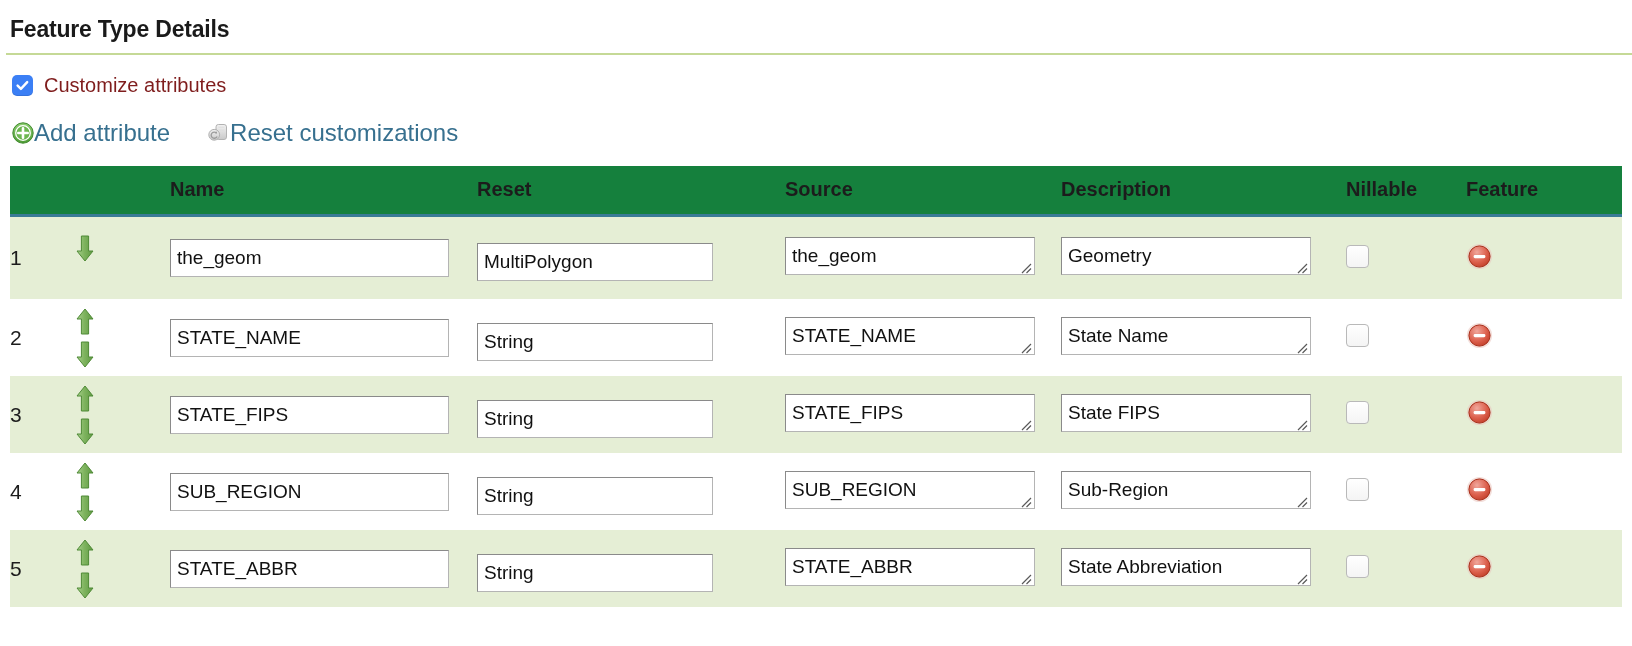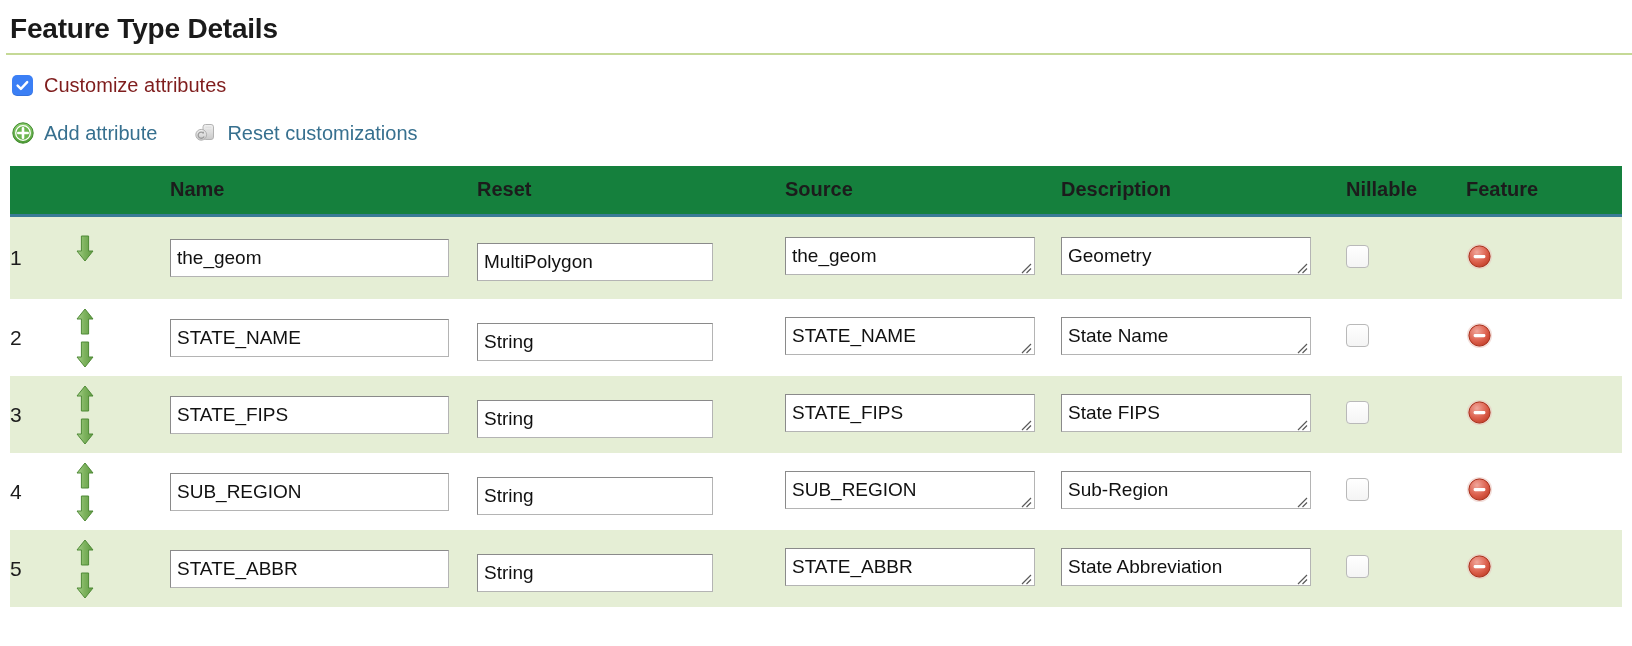--- a/index.html
+++ b/index.html
@@ -11,21 +11,21 @@
     width: 1632px;
     height: 646px;
     font-family: "Liberation Sans", sans-serif;
     color: #222222;
     overflow: hidden;
     position: relative;
   }
 
   
   .page-title {
-    font-size: 28px;
+    font-size: 23px;
     font-weight: bold;
     color: #1a1a1a;
     padding: 14px 0 0 10px;
     letter-spacing: -0.2px;
     line-height: 30px;
   }
   .title-rule {
     height: 2px;
     background: #c5d996;
     margin: 9px 0 0 6px;
@@ -65,23 +65,22 @@
     padding: 19px 0 0 12px;
     height: 30px;
   }
   .action {
     display: inline-flex;
     align-items: center;
     cursor: pointer;
   }
   .action + .action { margin-left: 36px; }
   .action-label {
-    font-size: 20px;
+    font-size: 24px;
     color: #37708f;
-    margin-left: 10px;
     line-height: 24px;
   }
   .icon-add { width: 22px; height: 22px; flex: 0 0 auto; }
   .icon-reset { width: 24px; height: 24px; flex: 0 0 auto; }
 
   
   .table-wrap {
     margin: 18px 0 0 10px;
     width: 1612px;
   }

